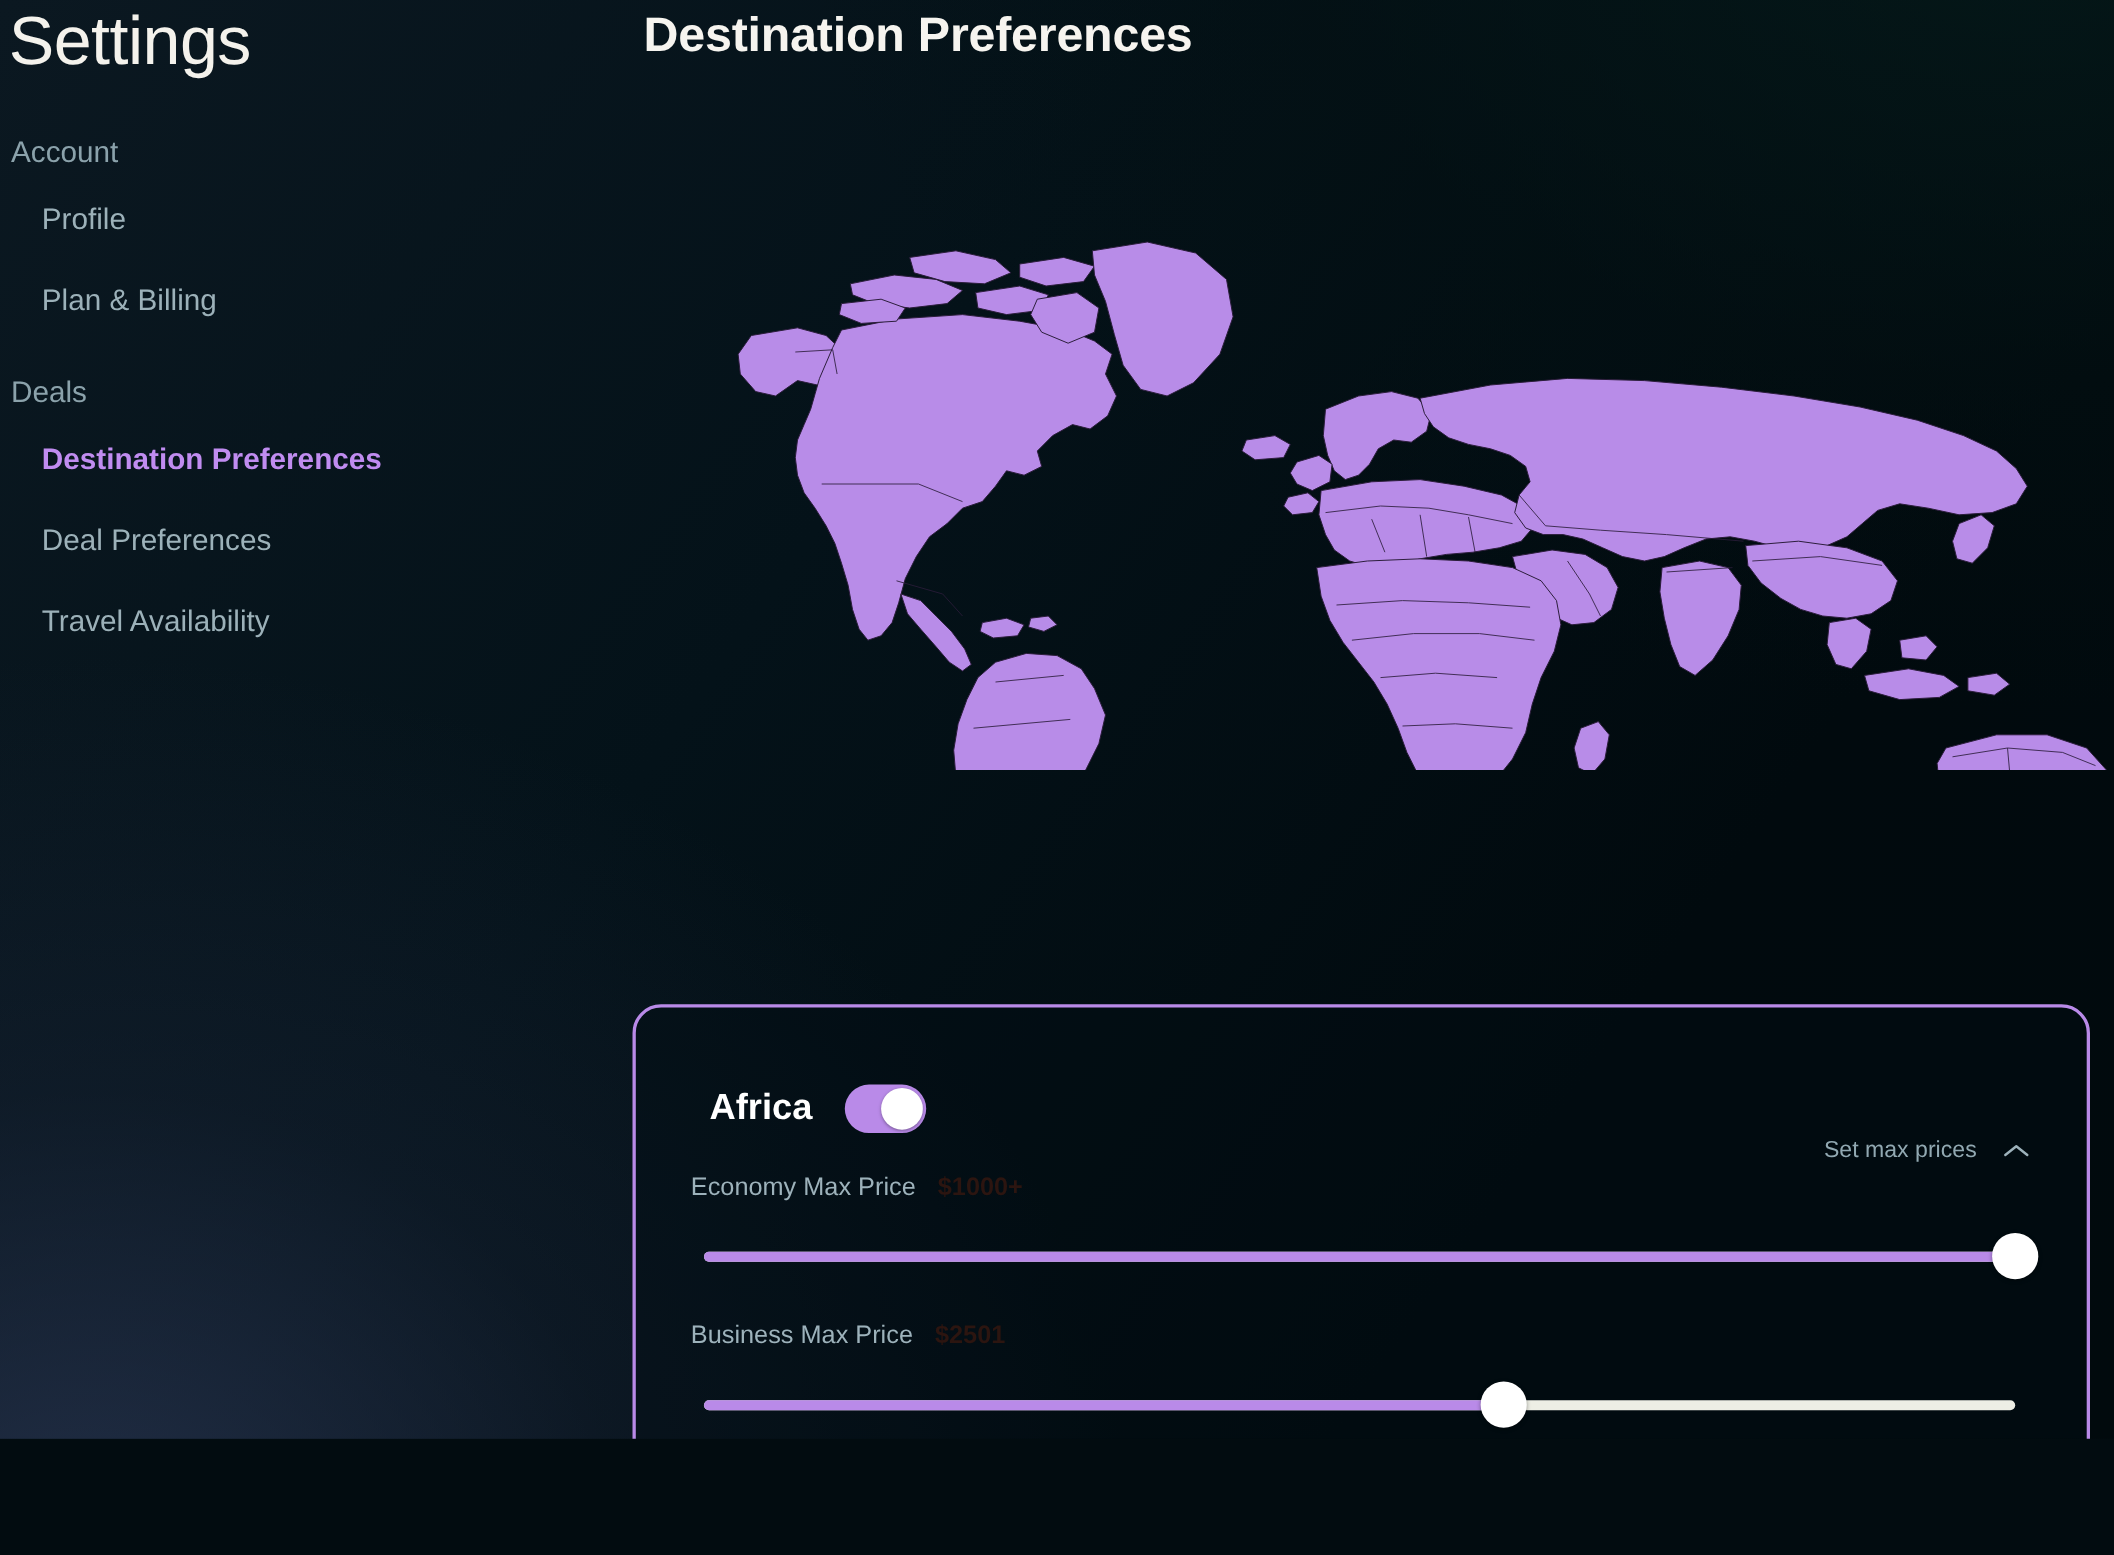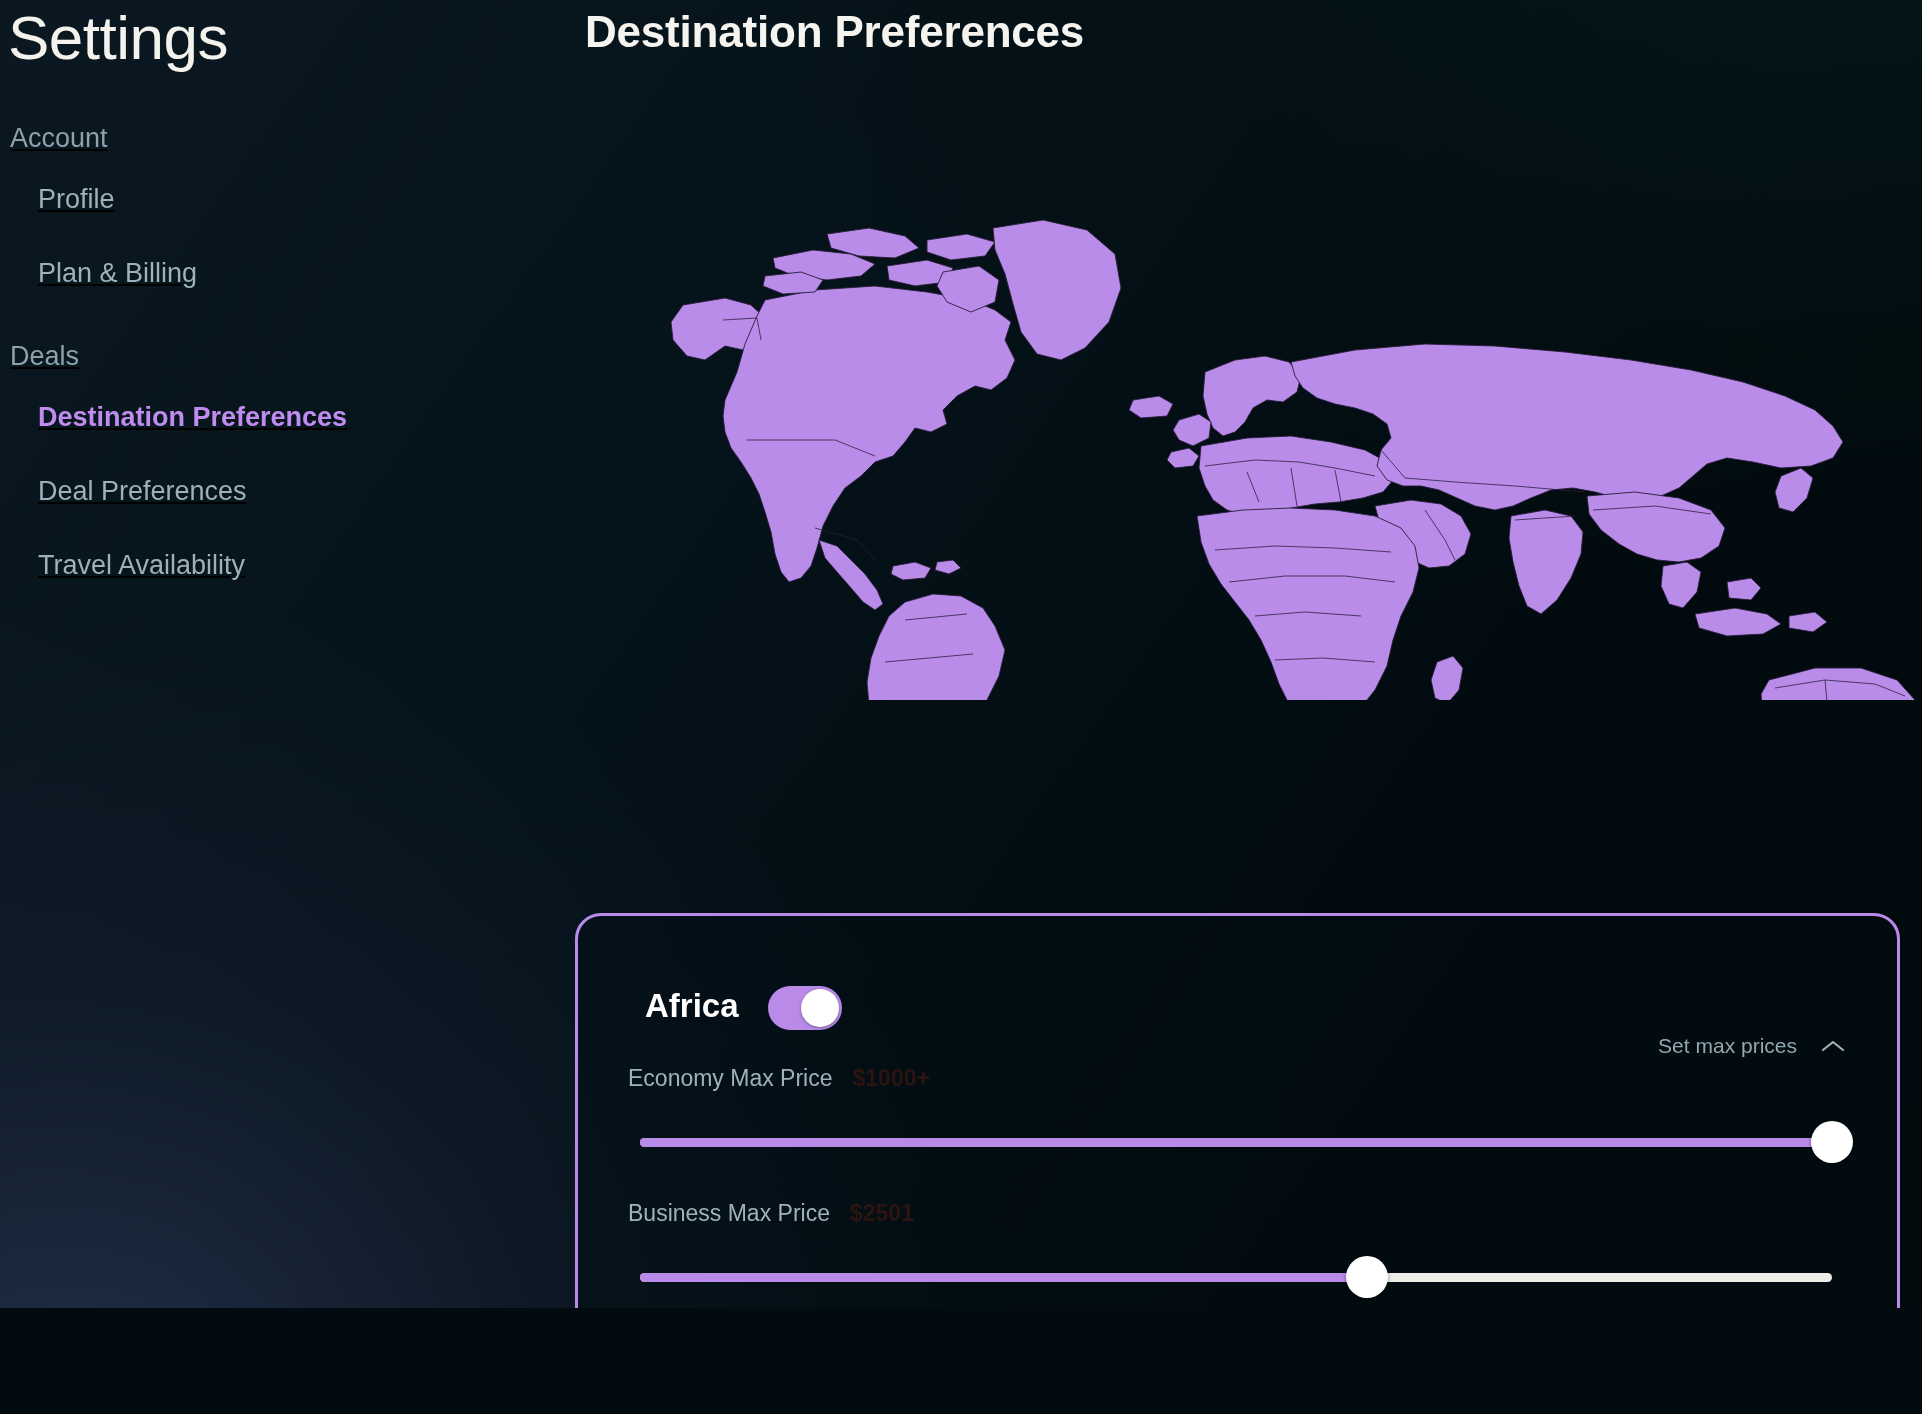--- a/index.html
+++ b/index.html
@@ -41,21 +41,20 @@
     line-height: 72px;
     letter-spacing: -0.5px;
     color: #f4f2ec;
     font-weight: 400;
   }
   .nav {
     position: absolute;
     left: 0;
     top: 122px;
     width: 575px;
-    text-decoration: underline;
   }
   .nav-group-label {
     color: #8ba2ab;
     font-size: 27px;
     line-height: 32px;
     padding-left: 10px;
     margin-bottom: 28px;
     font-weight: 400;
   }
   .nav-item {

